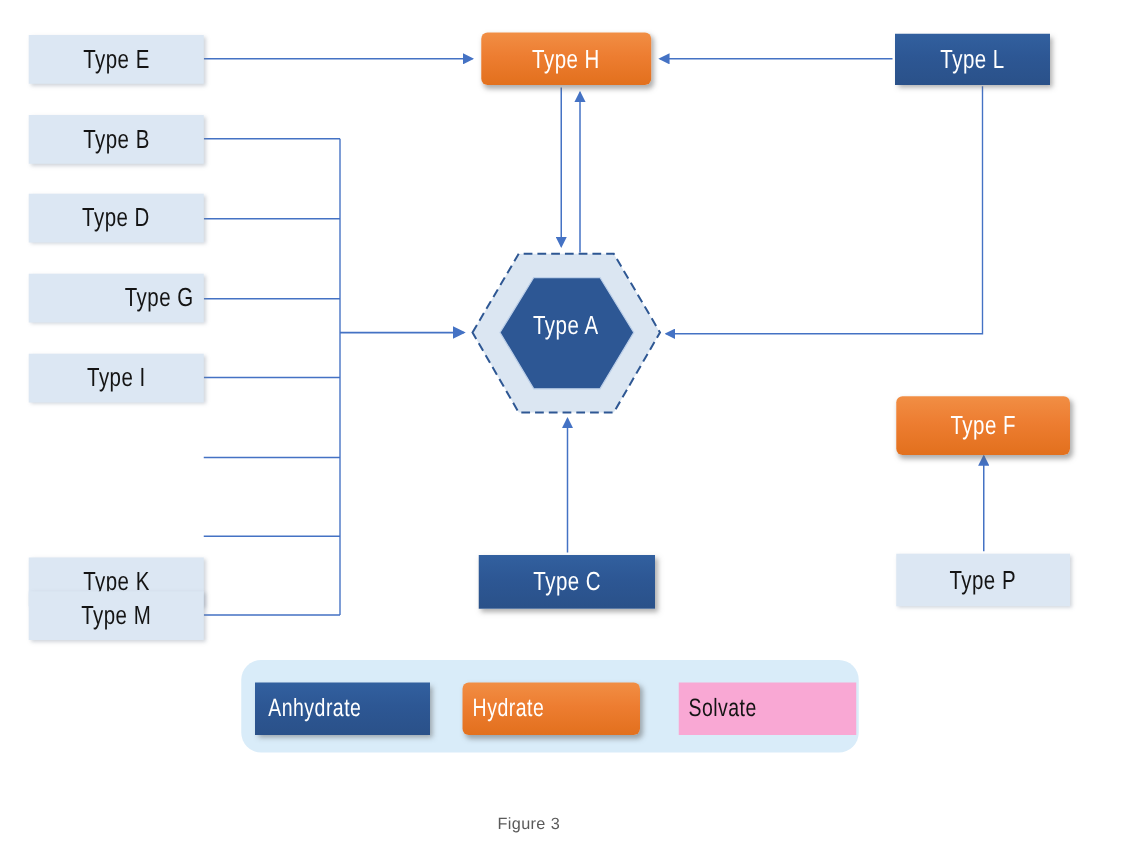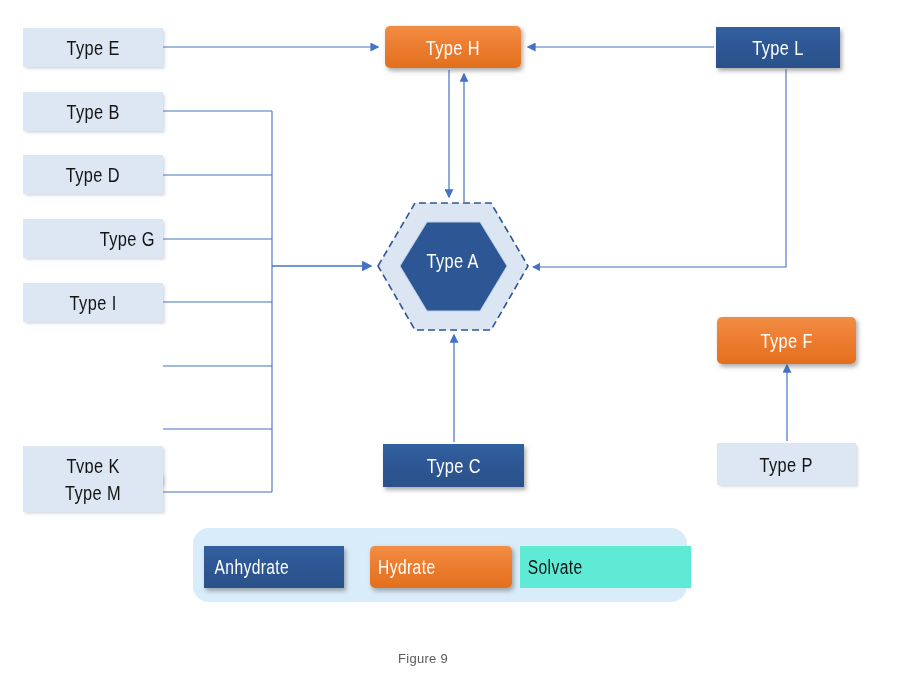--- a/index.html
+++ b/index.html
@@ -32,21 +32,21 @@
   .n-p{left:717px;top:443px;width:139px;height:42px;}
   .n-c{left:383px;top:444px;width:141px;height:43px;}
 
   .hex-label{left:393px;top:250px;width:120px;height:32px;position:absolute;display:flex;align-items:flex-start;justify-content:center;color:#fff;}
 
   .legend{position:absolute;left:193px;top:528px;width:494px;height:74px;background:#d9ecf9;border-radius:16px;}
   .sw{position:absolute;top:18px;height:42px;display:flex;align-items:center;justify-content:flex-start;}
   .sw .lbl{font-size:20px;}
   .sw-anhydrate{left:11px;width:140px;}
   .sw-hydrate{left:177px;width:142px;}
-  .sw-solvate{left:327px;width:171px;background:#5eead4;color:#141414;box-shadow:none;}
+  .sw-solvate{left:350px;width:142px;background:#f9a8d4;color:#141414;box-shadow:none;}
 
   .caption{position:absolute;left:348px;top:651px;width:150px;text-align:center;font-size:13px;color:#5a5a5a;letter-spacing:.3px;}
 </style>
 </head>
 <body>
 
 <div class="canvas">
 
   <svg class="wires" viewBox="0 0 899 684">
     <defs>
@@ -122,15 +122,15 @@
         <span class="lbl">Anhydrate</span>
       </div>
     <div class="node orange sw sw-hydrate">
         <span class="lbl">Hydrate</span>
       </div>
     <div class="node sw sw-solvate">
         <span class="lbl">Solvate</span>
       </div>
   </div>
 
-  <div class="caption">Figure 9</div>
+  <div class="caption">Figure 3</div>
 
 </div>
 
 </body></html>

